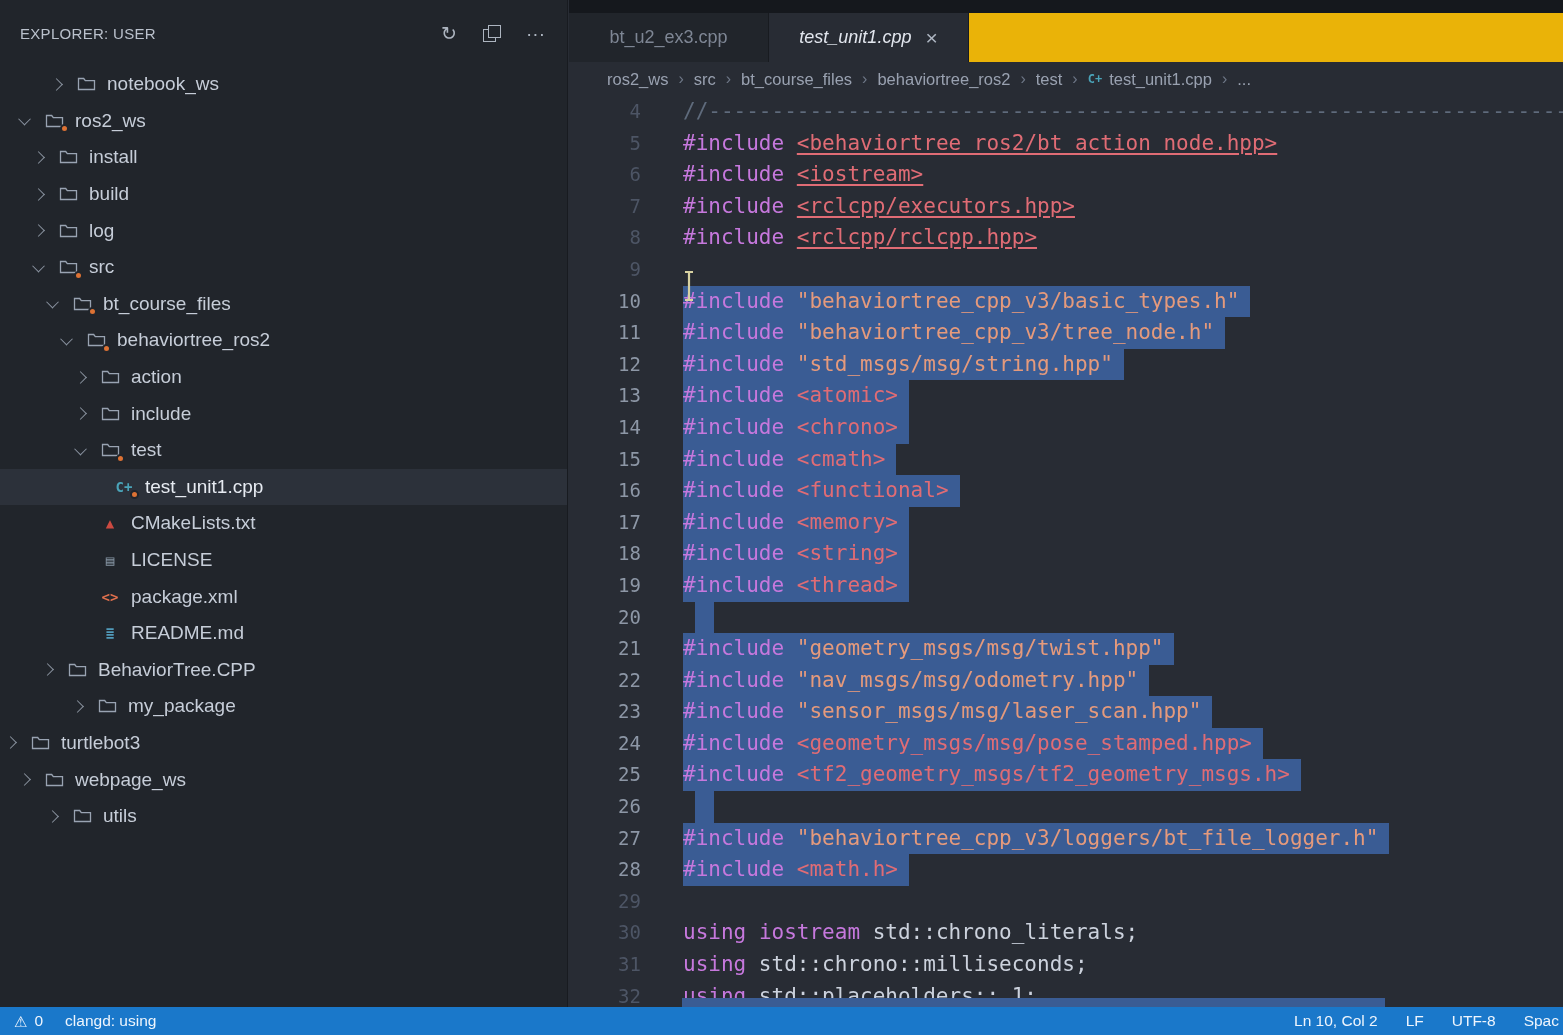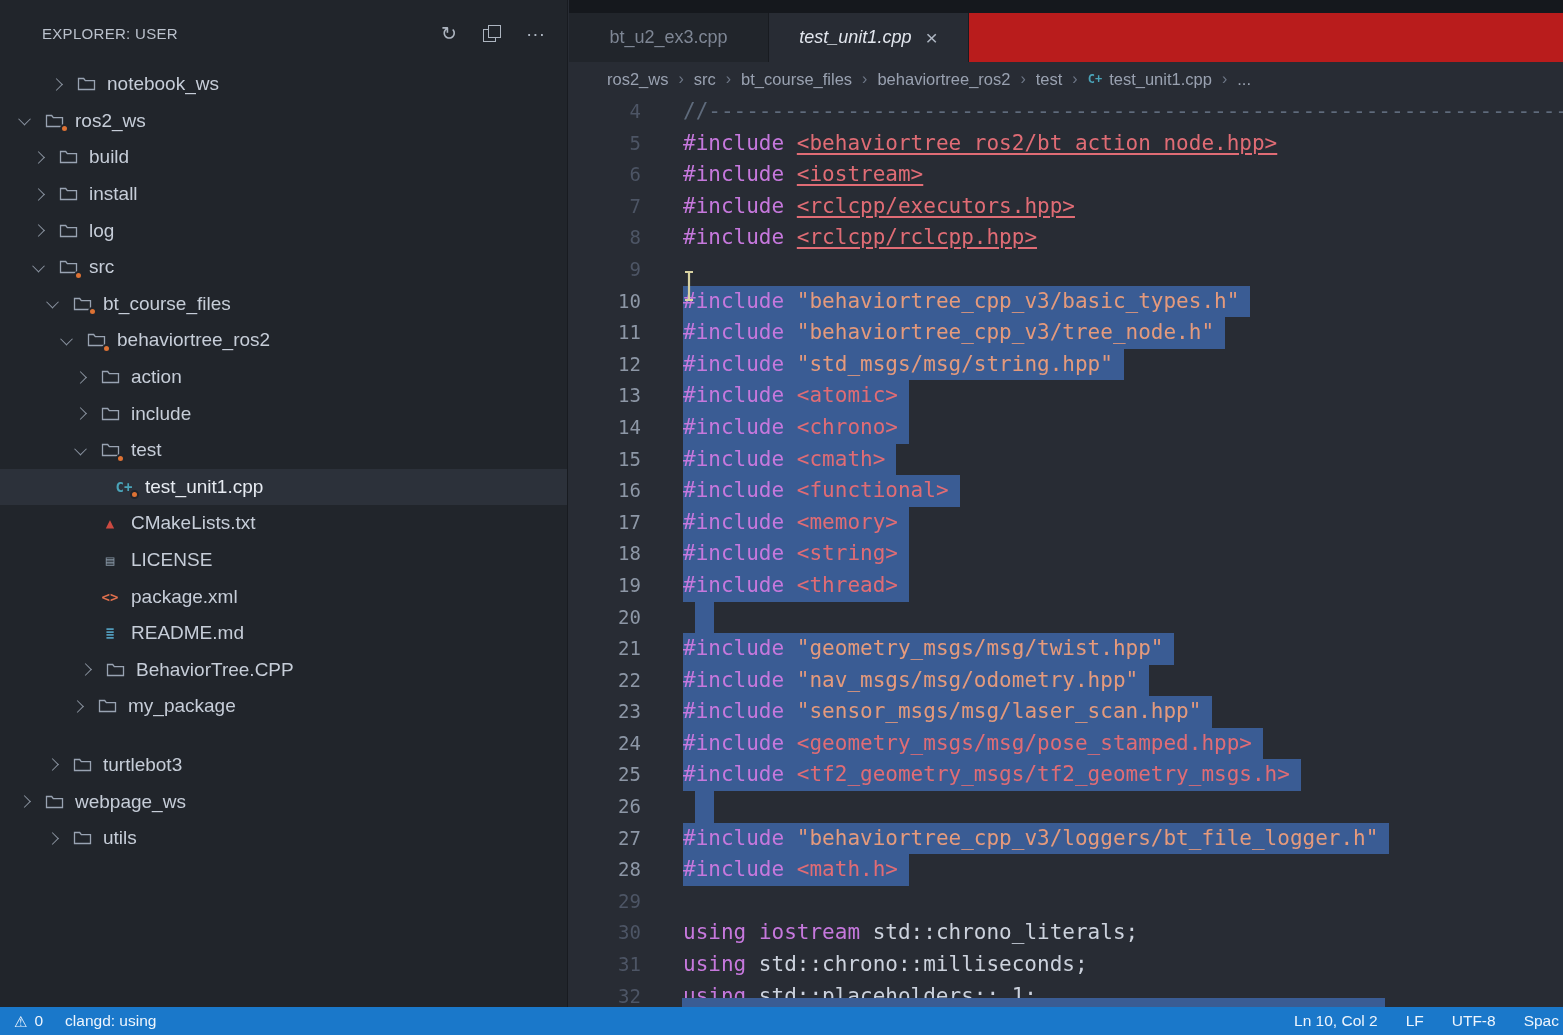--- a/index.html
+++ b/index.html
@@ -2,40 +2,40 @@
 <html style="--status-bar: #1a78ca; --selection: #3a5c94; --modified-dot: #dd7234; --keyword: #c678dd; --header-string: #e06c75; --quoted-string: #e59a7c; --comment: #5f6b7c; --plain-code: #ccd2dd;"><head>
 <meta charset="utf-8">
 <style>
   *{margin:0;padding:0;box-sizing:border-box;}
   html,body{width:1563px;height:1035px;overflow:hidden;background:#282c34;}
   body{font-family:"Liberation Sans",sans-serif;}
   .app{position:relative;width:1563px;height:1035px;}
 
   
   .sidebar{position:absolute;left:0;top:0;width:568px;bottom:28px;background:#21252b;border-right:1px solid #181b20;overflow:hidden;}
-  .sb-header{height:66px;display:flex;align-items:center;justify-content:space-between;padding:0 22px 0 42px;}
+  .sb-header{height:66px;display:flex;align-items:center;justify-content:space-between;padding:0 22px 0 20px;}
   .sb-title{font-size:15px;color:#bac1cc;letter-spacing:.3px;white-space:nowrap;}
   .sb-actions{display:flex;gap:26px;align-items:center;}
   .sb-act{font-size:19px;color:#adb5c0;cursor:pointer;line-height:1;}
   .icon-split{position:relative;width:17px;height:17px;display:inline-block;}
   .icon-split::after{content:"";position:absolute;left:5px;top:0;width:11px;height:11px;border:1.6px solid #adb5c0;background:#21252b;}
   .icon-split::before{content:"";position:absolute;left:0;top:4px;width:11px;height:11px;border:1.6px solid #adb5c0;}
   .trow{height:36.6px;display:flex;align-items:center;color:#c6cdd8;font-size:19px;cursor:pointer;white-space:nowrap;}
   .trow.selected{background:#2c313a;color:#e6eaf1;}
   .chev{width:9px;height:9px;border-right:1.7px solid #8a93a0;border-bottom:1.7px solid #8a93a0;transform:rotate(-45deg);margin:0 14px 0 6px;flex:none;}
   .chev.down{transform:rotate(45deg) translate(-1px,-1px);}
   .chev.blank{visibility:hidden;}
   .fico{position:relative;width:22px;height:19px;margin-right:10px;flex:none;display:flex;align-items:center;justify-content:center;}
   .fglyph{font-size:14px;font-weight:bold;font-family:"DejaVu Sans Mono",monospace;line-height:1;}
   .dot{position:absolute;right:-4px;bottom:-3px;width:9px;height:9px;border-radius:50%;background:var(--modified-dot,#dd7234);border:2px solid #21252b;}
 
   
   .main{position:absolute;left:569px;right:0;top:0;bottom:28px;display:flex;flex-direction:column;background:#282c34;}
   .topstrip{height:13px;background:#15181d;flex:none;}
-  .tabbar{height:49px;background:#b91c1c;display:flex;flex:none;text-align:right;}
+  .tabbar{height:49px;background:#eab308;display:flex;flex:none;text-align:right;}
   .tab{display:flex;align-items:center;justify-content:center;gap:14px;padding:0 22px;min-width:200px;background:#21252b;border-right:1px solid #181b20;font-size:18px;color:#7e8694;cursor:pointer;white-space:nowrap;}
   .tab.active{background:#282c34;color:#e2e6ee;}
   .tab.active .tab-label{font-style:italic;}
   .tab-close{font-size:21px;color:#aeb6c2;line-height:1;cursor:pointer;}
   .breadcrumb{height:34px;display:flex;align-items:center;padding:0 18px 0 38px;font-size:16.5px;color:#99a1b0;gap:10px;flex:none;white-space:nowrap;overflow:hidden;}
   .bc-sep{color:#6d7686;font-size:16px;}
   .bc-item{display:flex;align-items:center;gap:7px;cursor:pointer;}
   .bc-ico{font-size:12px;font-weight:bold;font-family:"DejaVu Sans Mono",monospace;}
   .editor{flex:1;position:relative;overflow:hidden;}
   .cl{display:flex;height:31.6px;line-height:31.6px;font-family:"DejaVu Sans Mono",monospace;font-size:21px;white-space:pre;}
@@ -94,41 +94,41 @@
           </span>
           <span class="tlabel">ros2_ws</span>
         </div>
         <div class="trow" style="padding-left: 28px;">
           <span class="chev"></span>
           <span class="fico">
             <svg width="19" height="16" viewBox="0 0 19 16">
               <path d="M1.5 2.5 h5.2 l1.6 2.2 h9.2 v8.8 h-16 z" fill="none" stroke="#99a3b2" stroke-width="1.3"></path>
             </svg>
           </span>
+          <span class="tlabel">install</span>
+        </div>
+        <div class="trow" style="padding-left: 28px;">
+          <span class="chev"></span>
+          <span class="fico">
+            <svg width="19" height="16" viewBox="0 0 19 16">
+              <path d="M1.5 2.5 h5.2 l1.6 2.2 h9.2 v8.8 h-16 z" fill="none" stroke="#99a3b2" stroke-width="1.3"></path>
+            </svg>
+          </span>
           <span class="tlabel">build</span>
         </div>
         <div class="trow" style="padding-left: 28px;">
           <span class="chev"></span>
           <span class="fico">
             <svg width="19" height="16" viewBox="0 0 19 16">
               <path d="M1.5 2.5 h5.2 l1.6 2.2 h9.2 v8.8 h-16 z" fill="none" stroke="#99a3b2" stroke-width="1.3"></path>
             </svg>
           </span>
-          <span class="tlabel">install</span>
+          <span class="tlabel">log</span>
         </div>
         <div class="trow" style="padding-left: 28px;">
-          <span class="chev"></span>
-          <span class="fico">
-            <svg width="19" height="16" viewBox="0 0 19 16">
-              <path d="M1.5 2.5 h5.2 l1.6 2.2 h9.2 v8.8 h-16 z" fill="none" stroke="#99a3b2" stroke-width="1.3"></path>
-            </svg>
-          </span>
-          <span class="tlabel">log</span>
-        </div>
-        <div class="trow" style="padding-left: 28px;">
           <span class="chev down"></span>
           <span class="fico">
             <svg width="19" height="16" viewBox="0 0 19 16">
               <path d="M1.5 2.5 h5.2 l1.6 2.2 h9.2 v8.8 h-16 z" fill="none" stroke="#99a3b2" stroke-width="1.3"></path>
             </svg>
             <span class="dot"></span>
           </span>
           <span class="tlabel">src</span>
         </div>
         <div class="trow" style="padding-left: 42px;">
@@ -208,39 +208,39 @@
           </span>
           <span class="tlabel">package.xml</span>
         </div>
         <div class="trow" style="padding-left: 70px;">
           <span class="chev blank"></span>
           <span class="fico">
             <span class="fglyph" style="color: rgb(81, 154, 186);">≣</span>
           </span>
           <span class="tlabel">README.md</span>
         </div>
-        <div class="trow" style="padding-left: 75px;">
+        <div class="trow" style="padding-left: 37px;">
           <span class="chev"></span>
           <span class="fico">
             <svg width="19" height="16" viewBox="0 0 19 16">
               <path d="M1.5 2.5 h5.2 l1.6 2.2 h9.2 v8.8 h-16 z" fill="none" stroke="#99a3b2" stroke-width="1.3"></path>
             </svg>
           </span>
           <span class="tlabel">BehaviorTree.CPP</span>
         </div>
         <div class="trow" style="padding-left: 42px; margin-left: 25px;">
           <span class="chev"></span>
           <span class="fico">
             <svg width="19" height="16" viewBox="0 0 19 16">
               <path d="M1.5 2.5 h5.2 l1.6 2.2 h9.2 v8.8 h-16 z" fill="none" stroke="#99a3b2" stroke-width="1.3"></path>
             </svg>
           </span>
           <span class="tlabel">my_package</span>
         </div>
-        <div class="trow" style="padding-left: 42px; margin-top: 22px;">
+        <div class="trow" style="">
           <span class="chev"></span>
           <span class="fico">
             <svg width="19" height="16" viewBox="0 0 19 16">
               <path d="M1.5 2.5 h5.2 l1.6 2.2 h9.2 v8.8 h-16 z" fill="none" stroke="#99a3b2" stroke-width="1.3"></path>
             </svg>
           </span>
           <span class="tlabel">turtlebot3</span>
         </div>
         <div class="trow" style="padding-left: 14px;">
           <span class="chev"></span>

